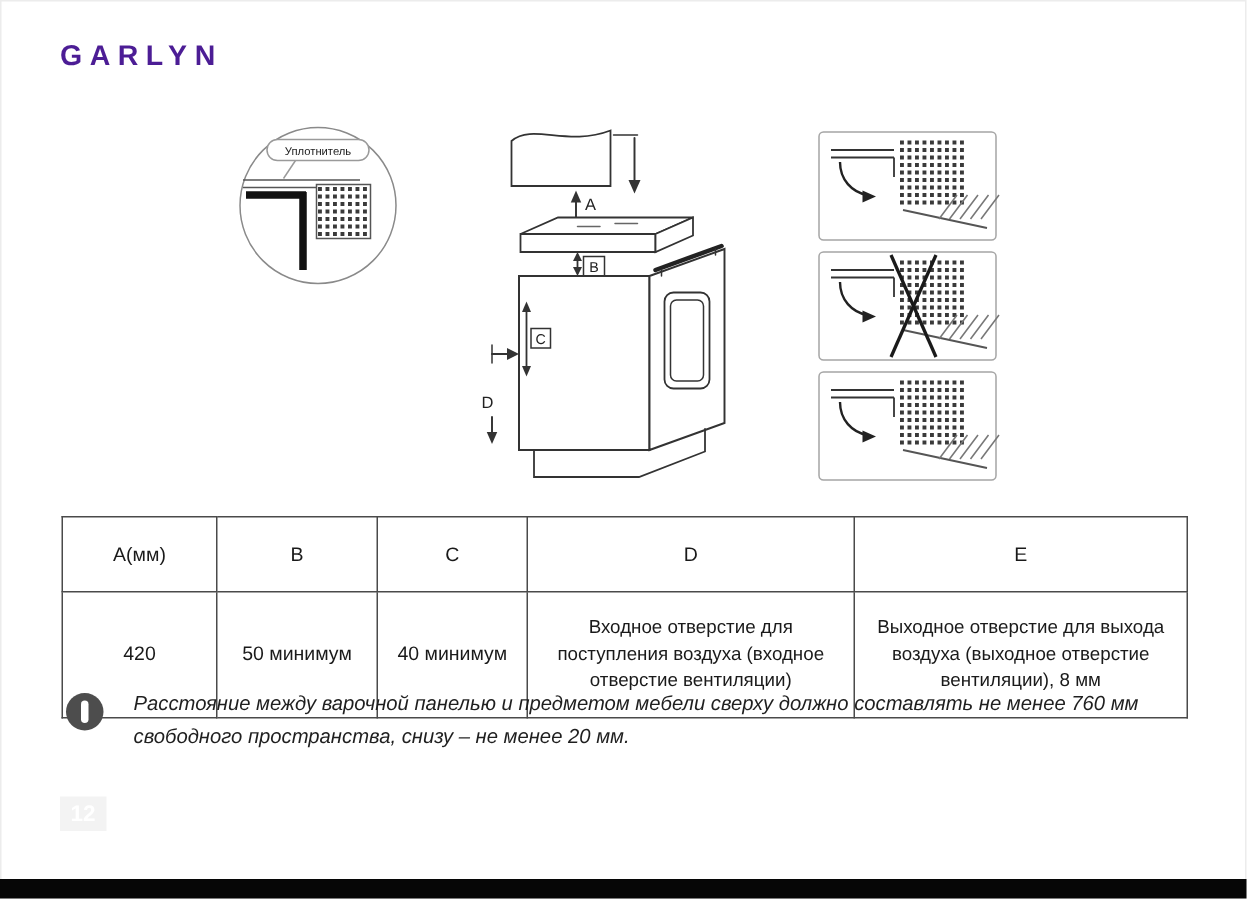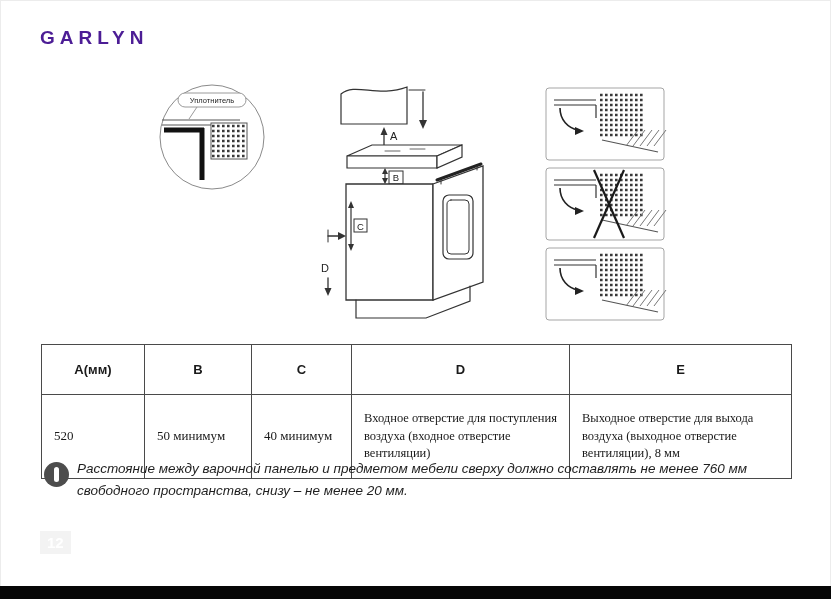--- a/index.html
+++ b/index.html
@@ -19,32 +19,32 @@
   .diagrams-svg { position:absolute; top:72px; left:0; }
   svg text { font-family:"Liberation Sans", sans-serif; fill:#222; }
 
   .dims-table {
     position:absolute; top:344px; left:41px; width:750px;
     border-collapse:collapse; table-layout:fixed;
     color:#1a1a1a;
   }
   .dims-table th, .dims-table td { border:1px solid #4a4a4a; }
   .dims-table th {
-    height:25px; font-size:13px; font-weight:700; text-align:center;
+    height:25px; font-size:13px; font-weight:400; text-align:center;
     padding:17px 4px;
   }
   .dims-table td {
-    height:84px; font-size:13px; text-align:left; vertical-align:middle;
-    padding:6px 12px; line-height:1.4;font-family:Liberation Serif, serif;
+    height:84px; font-size:13px; text-align:center; vertical-align:middle;
+    padding:6px 12px; line-height:1.4;
   }
   .dims-table td.wide { font-size:12.5px; }
 
   .note {
     position:absolute; top:458px; left:44px; width:756px;
-    display:flex; gap:8px; align-items:flex-start;
+    display:flex; gap:20px; align-items:flex-start;
   }
   .note-icon {
     width:25px; height:25px; border-radius:50%;
     background:#4d4d4d; flex:0 0 auto; position:relative; margin-top:4px;
   }
   .note-icon::after {
     content:""; position:absolute; left:10px; top:5px;
     width:5px; height:15px; background:#fff; border-radius:2.5px;
   }
   .note p {
@@ -219,21 +219,21 @@
       <tr>
         <th>A(мм)</th>
         <th>B</th>
         <th>C</th>
         <th>D</th>
         <th>E</th>
       </tr>
     </thead>
     <tbody>
       <tr>
-        <td>520</td>
+        <td>420</td>
         <td>50 минимум</td>
         <td>40 минимум</td>
         <td class="wide">Входное отверстие для поступления воздуха (входное отверстие вентиляции)</td>
         <td class="wide">Выходное отверстие для выхода воздуха (выходное отверстие вентиляции), 8 мм</td>
       </tr>
     </tbody>
   </table>
 
   <div class="note">
     <div class="note-icon"></div>

